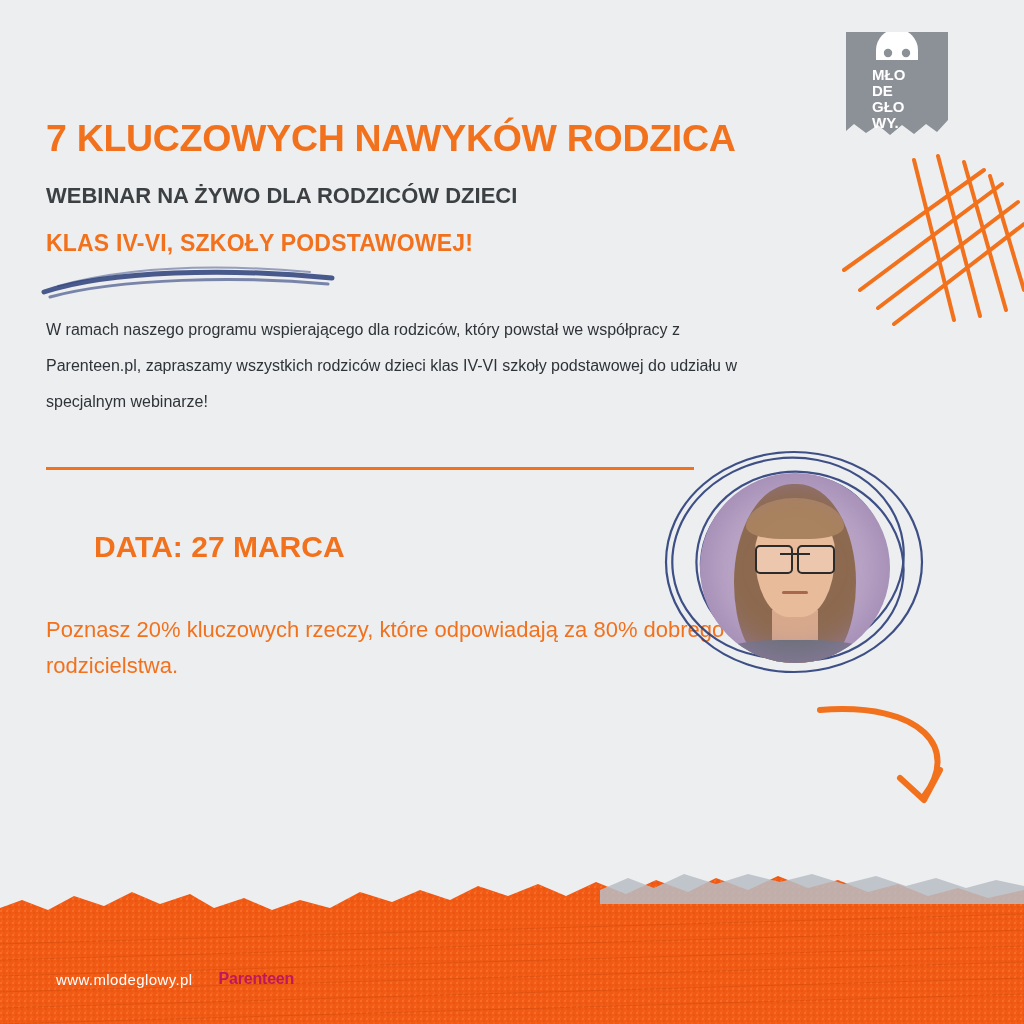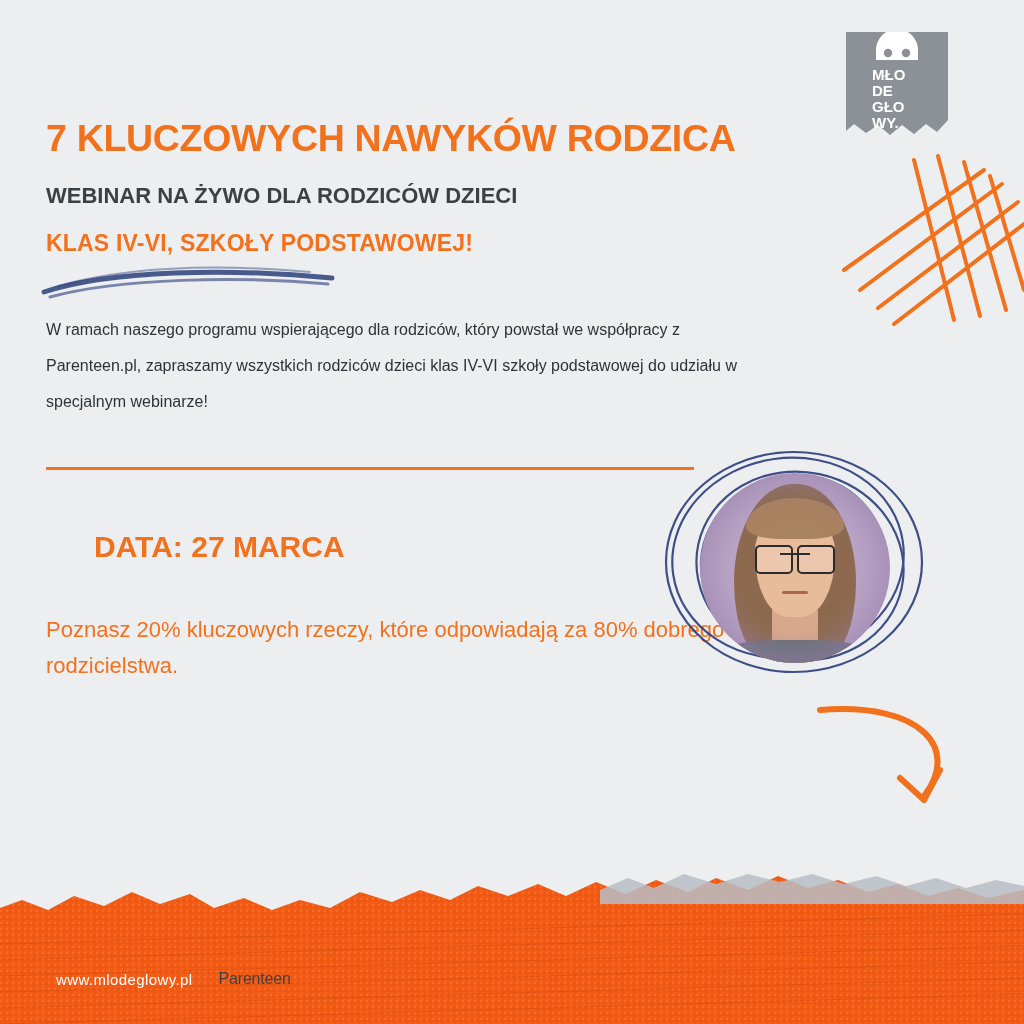--- a/index.html
+++ b/index.html
@@ -250,22 +250,22 @@
     gap: 26px;
     z-index: 5;
   }
   .footer-url {
     font-size: 15px;
     color: #ffffff;
     letter-spacing: 0.4px;
   }
   .footer-brand {
     font-size: 16px;
-    font-weight: normal;
-    color: #404040;
+    font-weight: bold;
+    color: #be185d;
     letter-spacing: -0.2px;
   }
 </style>
 </head>
 <body>
 
 <div class="poster">
 
   <div class="logo">
     <svg viewBox="0 0 110 112" width="110" height="112" aria-hidden="true">

